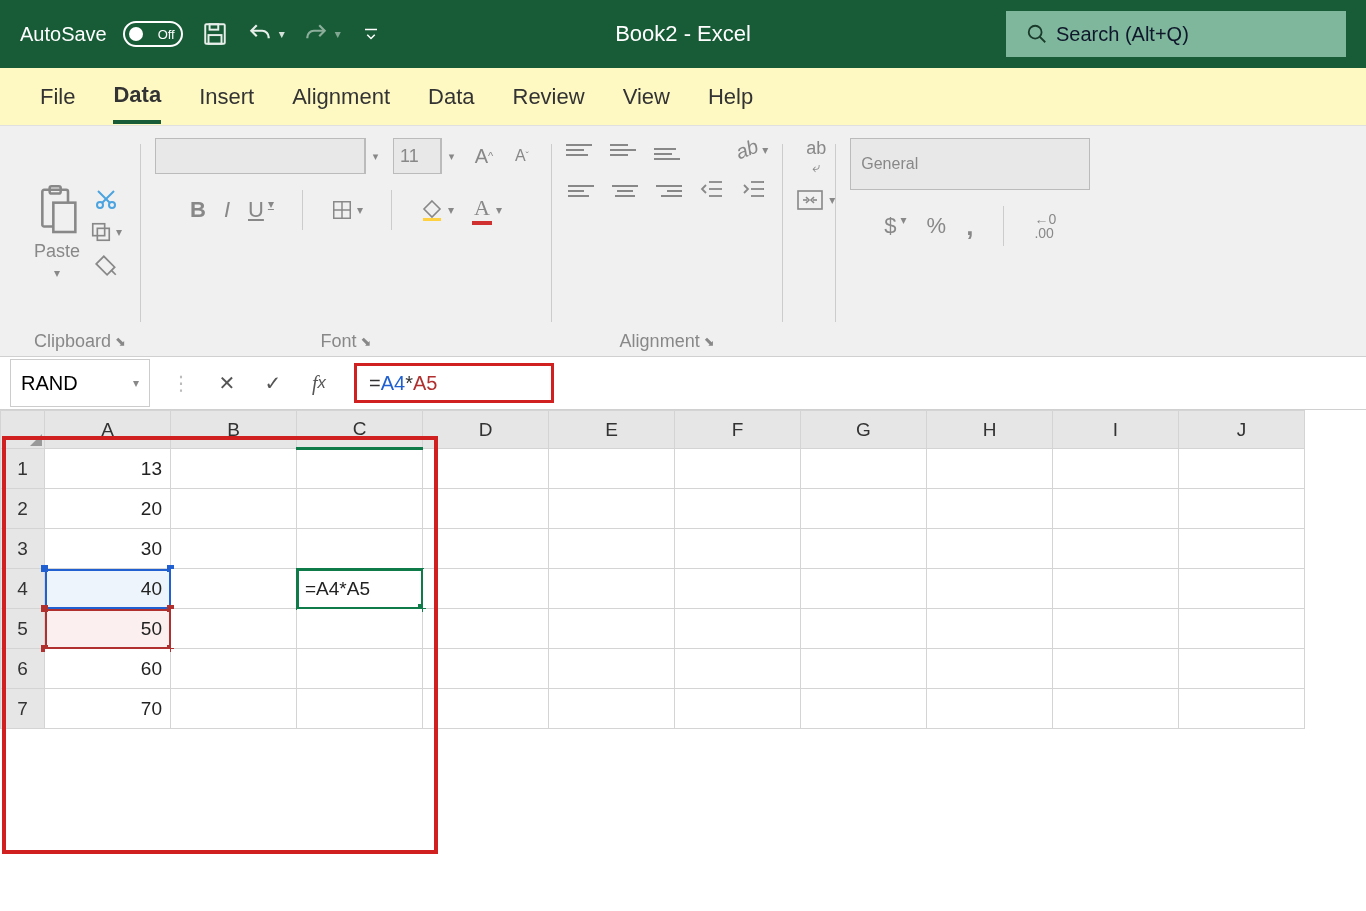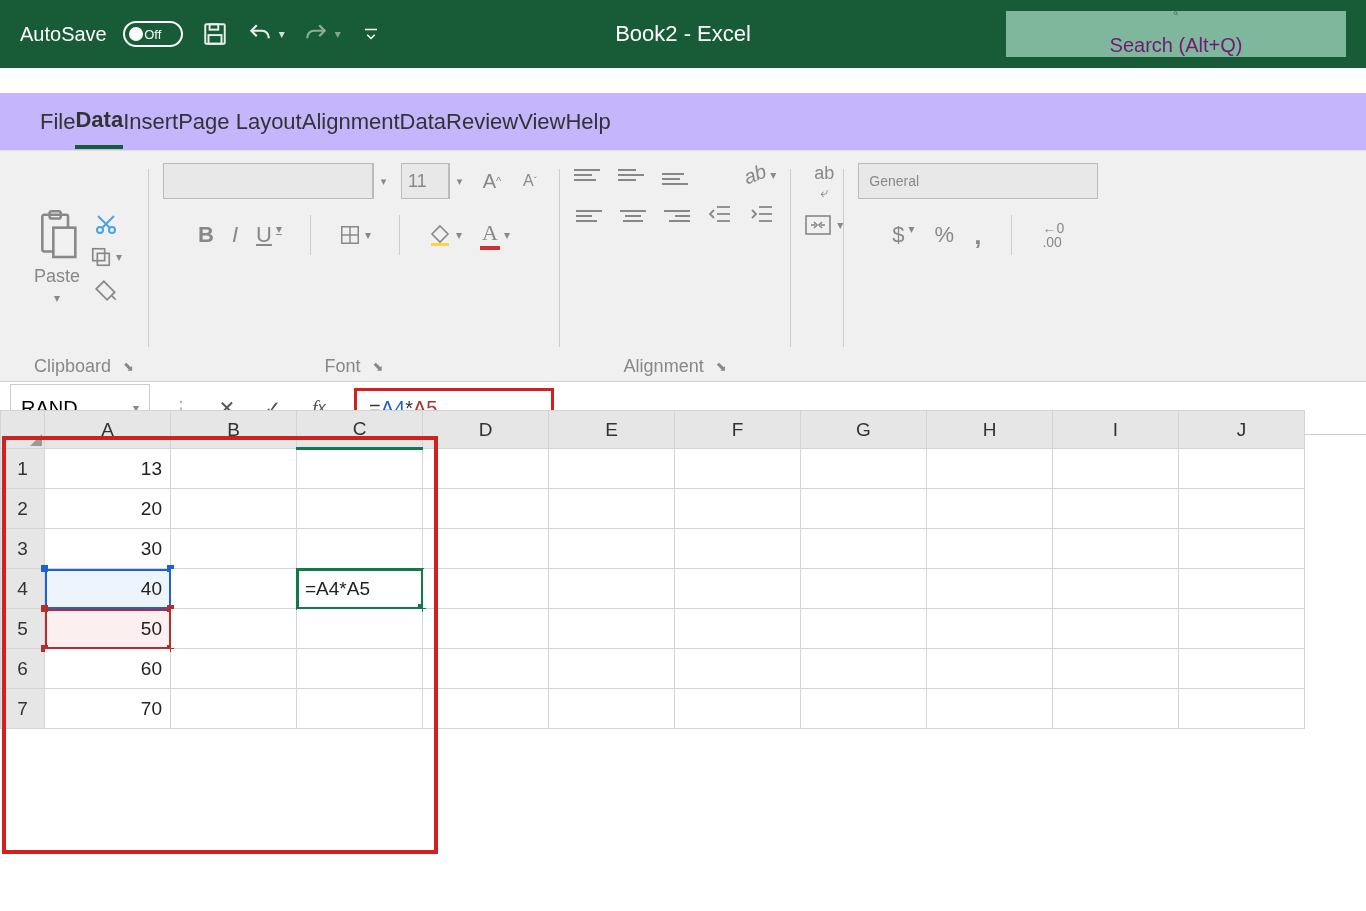--- a/index.html
+++ b/index.html
@@ -1,61 +1,61 @@
 <!DOCTYPE html>
 <html><head>
   <meta charset="utf-8">
   <style>
     * { margin: 0; padding: 0; box-sizing: border-box; font-family: 'Segoe UI', Arial, sans-serif; }
     body { background: #fff; width: 1366px; height: 911px; overflow: hidden; }
     
     .title-bar { background: #185c37; height: 68px; display: flex; align-items: center; color: #fff; padding: 0 20px; position: relative; }
     .autosave-group { display: flex; align-items: center; gap: 16px; font-size: 20px; }
-    .toggle { width: 60px; height: 26px; border: 2px solid #fff; border-radius: 14px; display: inline-flex; align-items: center; padding: 0 6px; justify-content: center; font-size: 13px; position: relative; }
+    .toggle { width: 60px; height: 26px; border: 2px solid #fff; border-radius: 14px; display: inline-flex; align-items: center; padding: 0 6px; justify-content: flex-end; font-size: 13px; position: relative; }
     .toggle::before { content: ''; width: 14px; height: 14px; background: #fff; border-radius: 50%; position: absolute; left: 4px; }
     .qa-icon { width: 28px; height: 28px; display: inline-flex; align-items: center; justify-content: center; margin-left: 18px; opacity: .9; }
     .qa-icon svg { width: 26px; height: 26px; }
     .undo-group { margin-left: 18px; display: inline-flex; align-items: center; gap: 6px; opacity: .9; }
     .redo-group { margin-left: 18px; display: inline-flex; align-items: center; gap: 6px; opacity: .5; }
     .chevdown { font-size: 12px; opacity: .9; }
     .qa-more { margin-left: 18px; width: 24px; display: inline-flex; align-items: center; justify-content: center; }
     .doc-title { position: absolute; left: 50%; transform: translateX(-50%); font-size: 22px; }
-    .search-box { margin-left: auto; background: #7fb79d; height: 46px; display: flex; align-items: center; padding: 0 20px; font-size: 20px; color: #701a75; gap: 18px; min-width: 340px; flex-direction: column; }
-    
-    .ribbon-tabs { background: #c4b5fd; height: 58px; display: flex; align-items: center; padding: 0 40px; font-size: 22px; color: #333; border-bottom: 1px solid #e0e0e0; margin-top: 25px; }
+    .search-box { margin-left: auto; background: #7fb79d; height: 46px; display: flex; align-items: center; padding: 0 20px; font-size: 20px; color: #0f172a; gap: 8px; min-width: 340px; }
+    
+    .ribbon-tabs { background: #fef9c3; height: 58px; display: flex; align-items: center; gap: 38px; padding: 0 40px; font-size: 22px; color: #333; border-bottom: 1px solid #e0e0e0; }
     .ribbon-tab { cursor: pointer; padding: 12px 0; }
     .ribbon-tab.active { font-weight: 600; border-bottom: 4px solid #185c37; }
     
     .ribbon { background: #f0f0f0; height: 230px; display: flex; padding: 12px 20px 4px 20px; gap: 0; color: #888; }
     .ribbon * { color: #888; }
     .group { display: flex; flex-direction: column; justify-content: space-between; padding: 0 14px; position: relative; }
     .group-sep { width: 1px; background: #ccc; margin: 6px 0 30px 0; }
     .group-content { flex: 1; display: flex; align-items: center; gap: 10px; }
-    .group-label { text-align: center; font-size: 18px; color: #555; padding-top: 6px; display: flex; align-items: center; justify-content: center; gap: 12px; }
+    .group-label { text-align: center; font-size: 18px; color: #555; padding-top: 6px; display: flex; align-items: center; justify-content: center; gap: 4px; }
     .launcher { font-size: 13px; }
     
     .clipboard-content { display: flex; gap: 10px; }
     .paste-col { display: flex; flex-direction: column; align-items: center; gap: 4px; }
     .side-col { display: flex; flex-direction: column; gap: 10px; align-items: center; justify-content: center; }
     
     .font-content { display: flex; flex-direction: column; gap: 16px; }
     .font-row1 { display: flex; gap: 8px; align-items: center; }
     .font-name { width: 210px; height: 36px; border: 1px solid #bbb; background: #e8e8e8; }
     .dd { width: 20px; height: 36px; border-left: 1px solid #bbb; display: inline-flex; align-items: center; justify-content: center; font-size: 11px; }
     .font-size { width: 48px; height: 36px; border: 1px solid #bbb; background: #e8e8e8; display: inline-flex; align-items: center; padding-left: 6px; font-size: 18px; }
     .font-row2 { display: flex; gap: 18px; align-items: center; font-size: 22px; font-family: 'Times New Roman', serif; }
     .btn-icon { width: 30px; height: 30px; display: inline-flex; align-items: center; justify-content: center; }
     
     .align-content { display: flex; flex-direction: column; gap: 18px; }
     .align-row { display: flex; gap: 18px; align-items: center; }
     .alines { display: inline-block; width: 26px; }
     .alines span { display: block; height: 2px; background: #888; margin: 3px 0; }
     
     .num-content { display: flex; flex-direction: column; gap: 16px; }
-    .num-format { width: 240px; height: 36px; border: 1px solid #bbb; background: #e8e8e8; display: flex; align-items: center; padding-left: 10px; font-size: 14px; }
+    .num-format { width: 240px; height: 52px; border: 1px solid #bbb; background: #e8e8e8; display: flex; align-items: center; padding-left: 10px; font-size: 16px; }
     .num-row2 { display: flex; gap: 20px; align-items: center; font-size: 22px; }
     
     .formula-bar { height: 54px; background: #fff; border-top: 1px solid #d0d0d0; border-bottom: 1px solid #d0d0d0; display: flex; align-items: center; padding: 0 10px; }
     .name-box { width: 140px; height: 48px; border: 1px solid #ccc; display: flex; align-items: center; padding: 0 10px; font-size: 20px; justify-content: space-between; }
     .fb-btns { display: flex; gap: 12px; padding: 0 14px; align-items: center; }
     .fb-btn { width: 34px; height: 34px; display: inline-flex; align-items: center; justify-content: center; font-size: 20px; color: #555; }
     .fx { font-style: italic; font-family: 'Times New Roman', serif; color: #555; }
     .formula-input { height: 40px; padding: 0 12px; font-size: 20px; display: flex; align-items: center; border: 3px solid #d02020; margin-left: 4px; min-width: 200px; }
     .formula-input .eq { color: #333; }
     .formula-input .ref1 { color: #2060d0; }
@@ -142,21 +142,20 @@
         <line x1="21" y1="21" x2="15" y2="15"></line>
       </svg>
     <span>Search (Alt+Q)</span>
   </div>
 </div>
 
 <div class="ribbon-tabs">
   <div class="ribbon-tab">File</div>
   <div class="ribbon-tab active">Data</div>
   <div class="ribbon-tab">Insert</div>
-  <div class="ribbon-tab">Page Layout</div>
   <div class="ribbon-tab">Alignment</div>
   <div class="ribbon-tab">Data</div>
   <div class="ribbon-tab">Review</div>
   <div class="ribbon-tab">View</div>
   <div class="ribbon-tab">Help</div>
 </div>
 
 <div class="ribbon">
   <div class="group">
     <div class="group-content clipboard-content">

